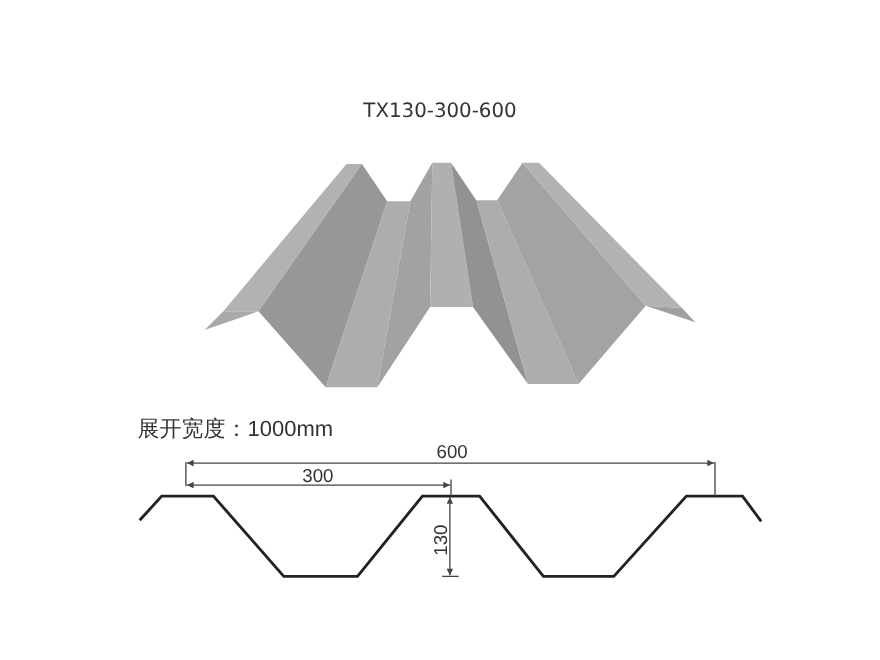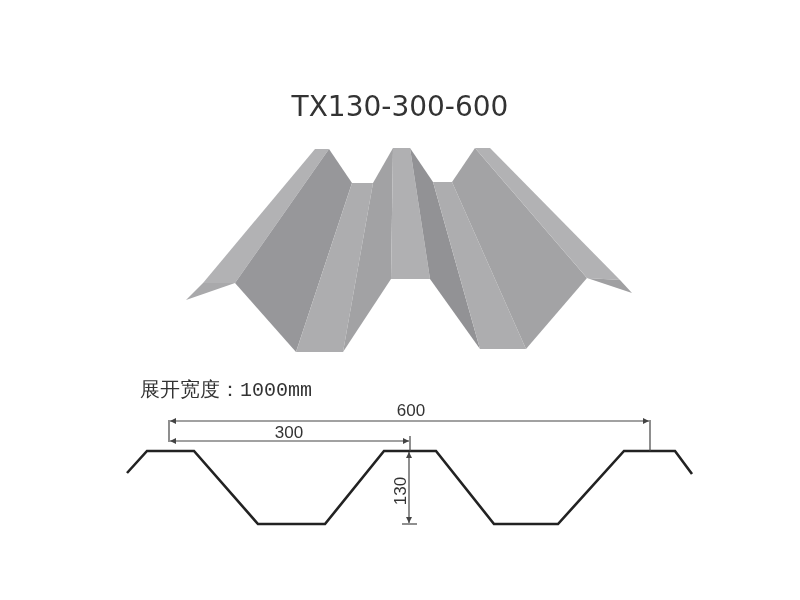--- a/index.html
+++ b/index.html
@@ -1,18 +1,18 @@
 <!DOCTYPE html>
 <html><head>
 <meta charset="utf-8">
 <style>
   html, body { margin: 0; padding: 0; background: #ffffff; }
   body { width: 800px; height: 600px; position: relative; overflow: hidden; font-family: "DejaVu Sans", sans-serif; }
-  .title { position: absolute; left: 0; width: 800px; top: 90px; text-align: center; font-size: 28px; color: #333333; letter-spacing: 0px; font-family: "DejaVu Sans", sans-serif; }
-  .width-label { position: absolute; left: 140px; top: 376px; font-size: 20px; color: #333333; font-family: Liberation Mono, monospace; }
+  .title { position: absolute; left: 0; width: 800px; top: 90px; text-align: center; font-size: 18px; color: #333333; letter-spacing: 0px; font-family: "DejaVu Sans", sans-serif; }
+  .width-label { position: absolute; left: 125px; top: 376px; font-size: 20px; color: #333333; font-family: Liberation Sans, sans-serif; }
   svg { position: absolute; left: 0; top: 0; }
   .dim-text { font-family: "Liberation Sans", sans-serif; font-size: 17px; fill: #333333; }
 </style>
 </head>
 <body>
 
 <div class="title">TX130-300-600</div>
 
 <svg width="800" height="600" viewBox="0 0 800 600">
 

